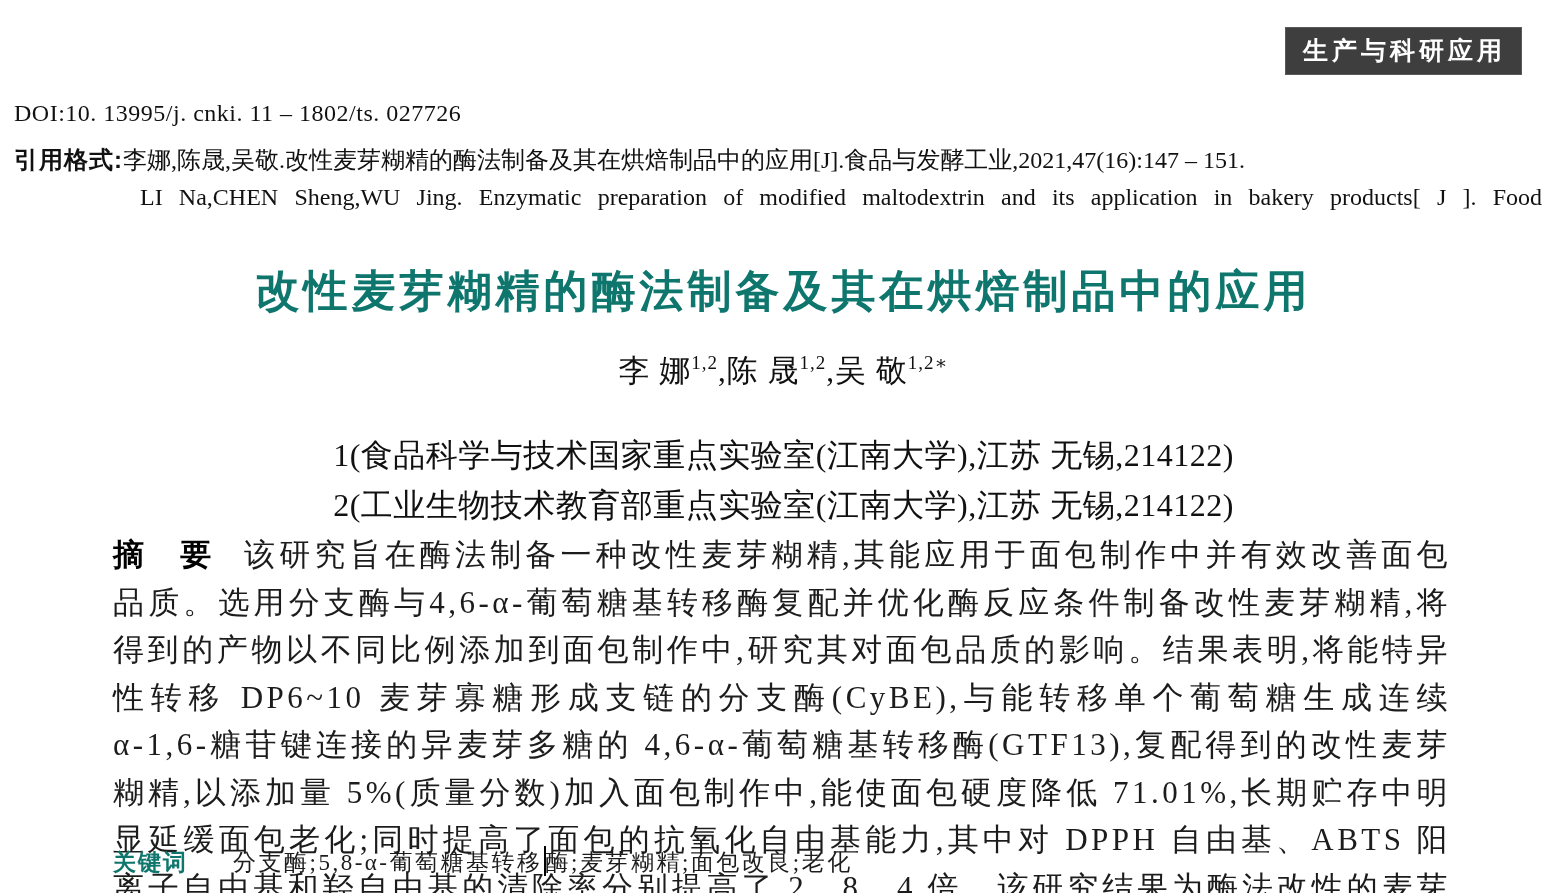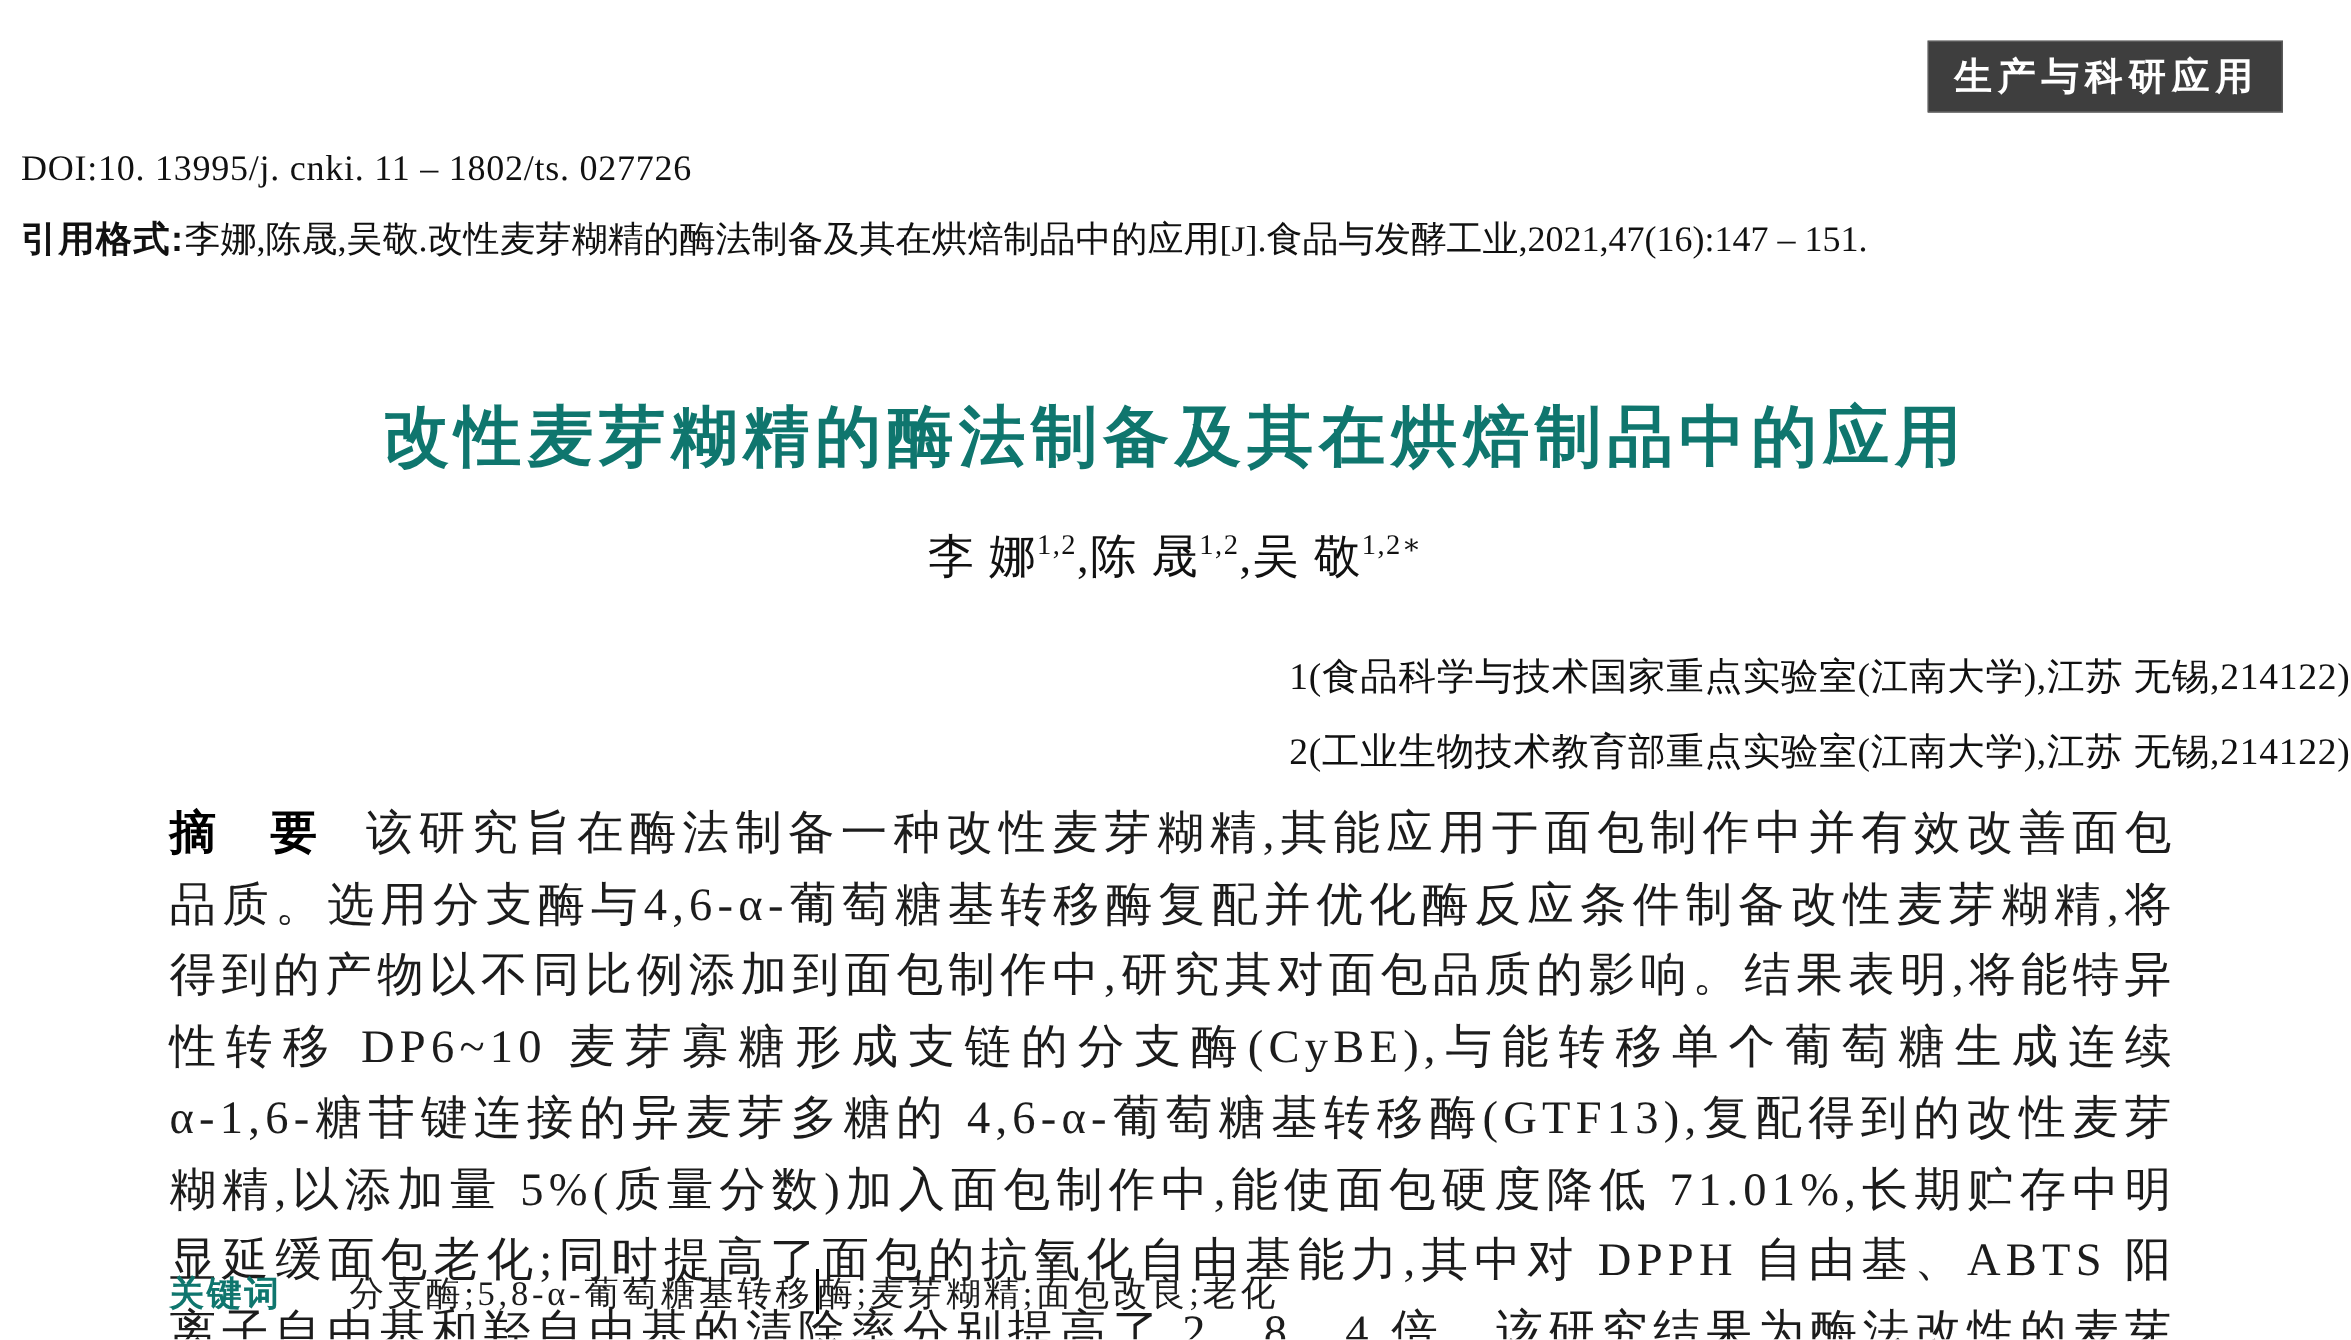--- a/index.html
+++ b/index.html
@@ -80,22 +80,22 @@
   .authors sup {
     font-size: 19px;
     letter-spacing: 1px;
     vertical-align: 12px;
     line-height: 0;
   }
   .affil {
     position: absolute;
     left: 0;
     width: 100%;
-    text-align: right;
-    font-size: 25px;
+    text-align: center;
+    font-size: 32px;
     letter-spacing: 0.5px;
   }
   .affil.a0 { top: 434px; }
   .affil.a1 { top: 484px; }
   .abstract {
     position: absolute;
     left: 113px;
     top: 531px;
     width: 1338px;
     margin: 0;
@@ -146,20 +146,21 @@
 
   <div class="badge">生产与科研应用</div>
 
   <div class="doi">DOI:10. 13995/j. cnki. 11 – 1802/ts. 027726</div>
 
   <div class="citation">
     <div class="cit-line1">
       <span class="cit-label">引用格式:</span><span>李娜,陈晟,吴敬.改性麦芽糊精的酶法制备及其在烘焙制品中的应用[J].食品与发酵工业,2021,47(16):147 – 151.</span>
     </div>
     <div class="cit-en">
+      <div class="l1">LI Na,CHEN Sheng,WU Jing. Enzymatic preparation of modified maltodextrin and its application in bakery products[ J ]. Food</div>
     </div>
   </div>
 
   <h1 class="title">改性麦芽糊精的酶法制备及其在烘焙制品中的应用</h1>
 
   <div class="authors">
     <span>李 娜</span><sup>1,2</sup><span>,</span><span>陈 晟</span><sup>1,2</sup><span>,</span><span>吴 敬</span><sup>1,2∗</sup><span></span>
   </div>
 
   <div class="affil a0">1(食品科学与技术国家重点实验室(江南大学),江苏 无锡,214122)</div>

